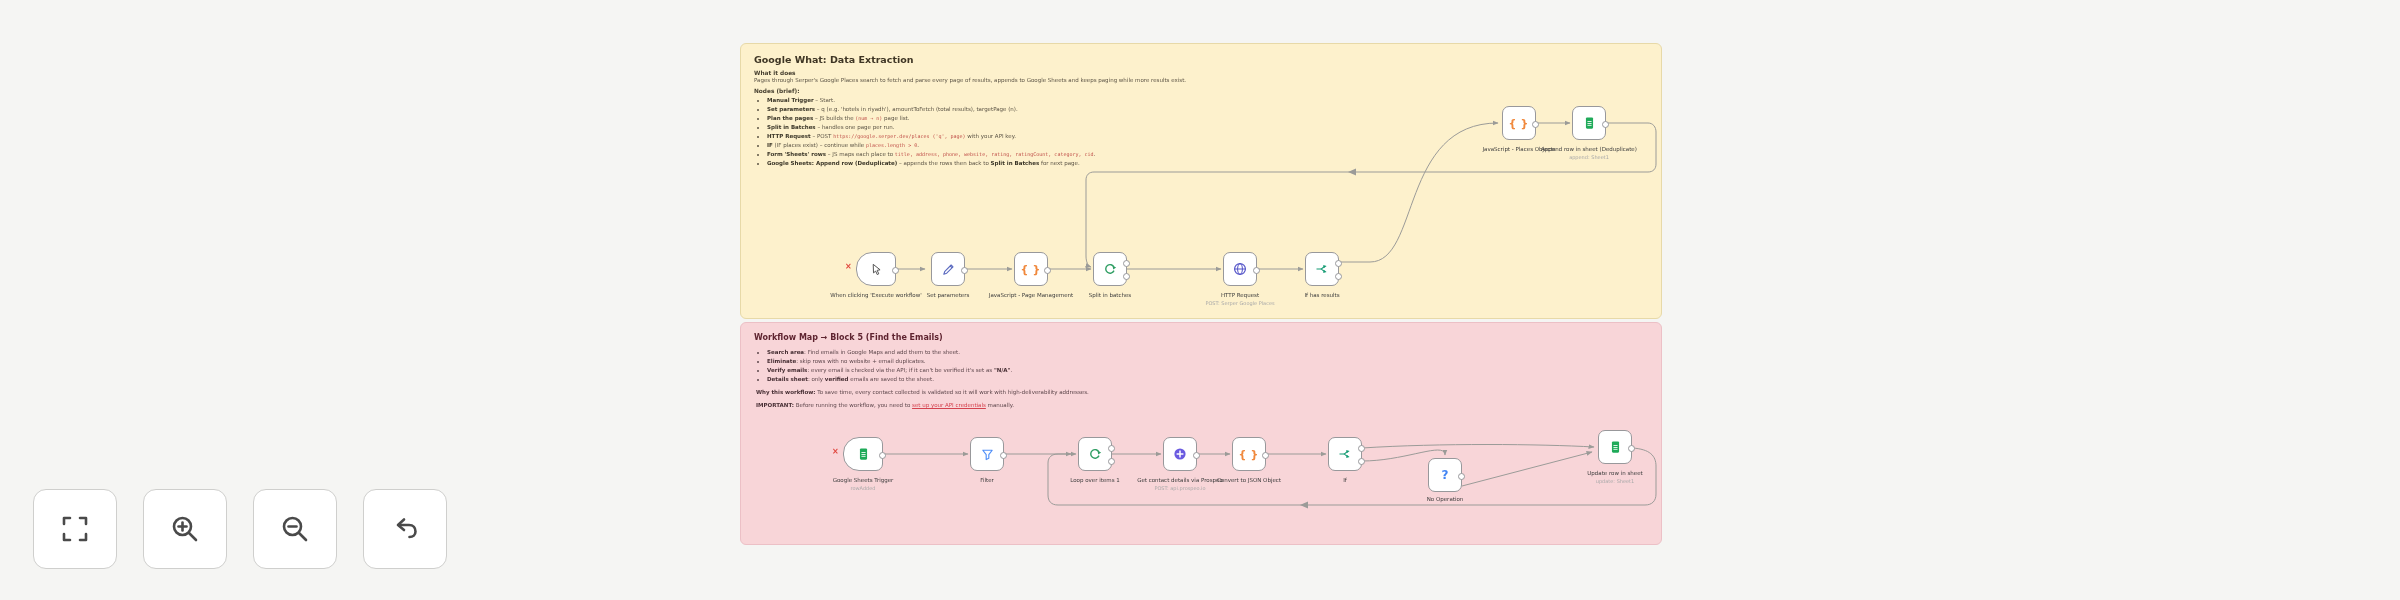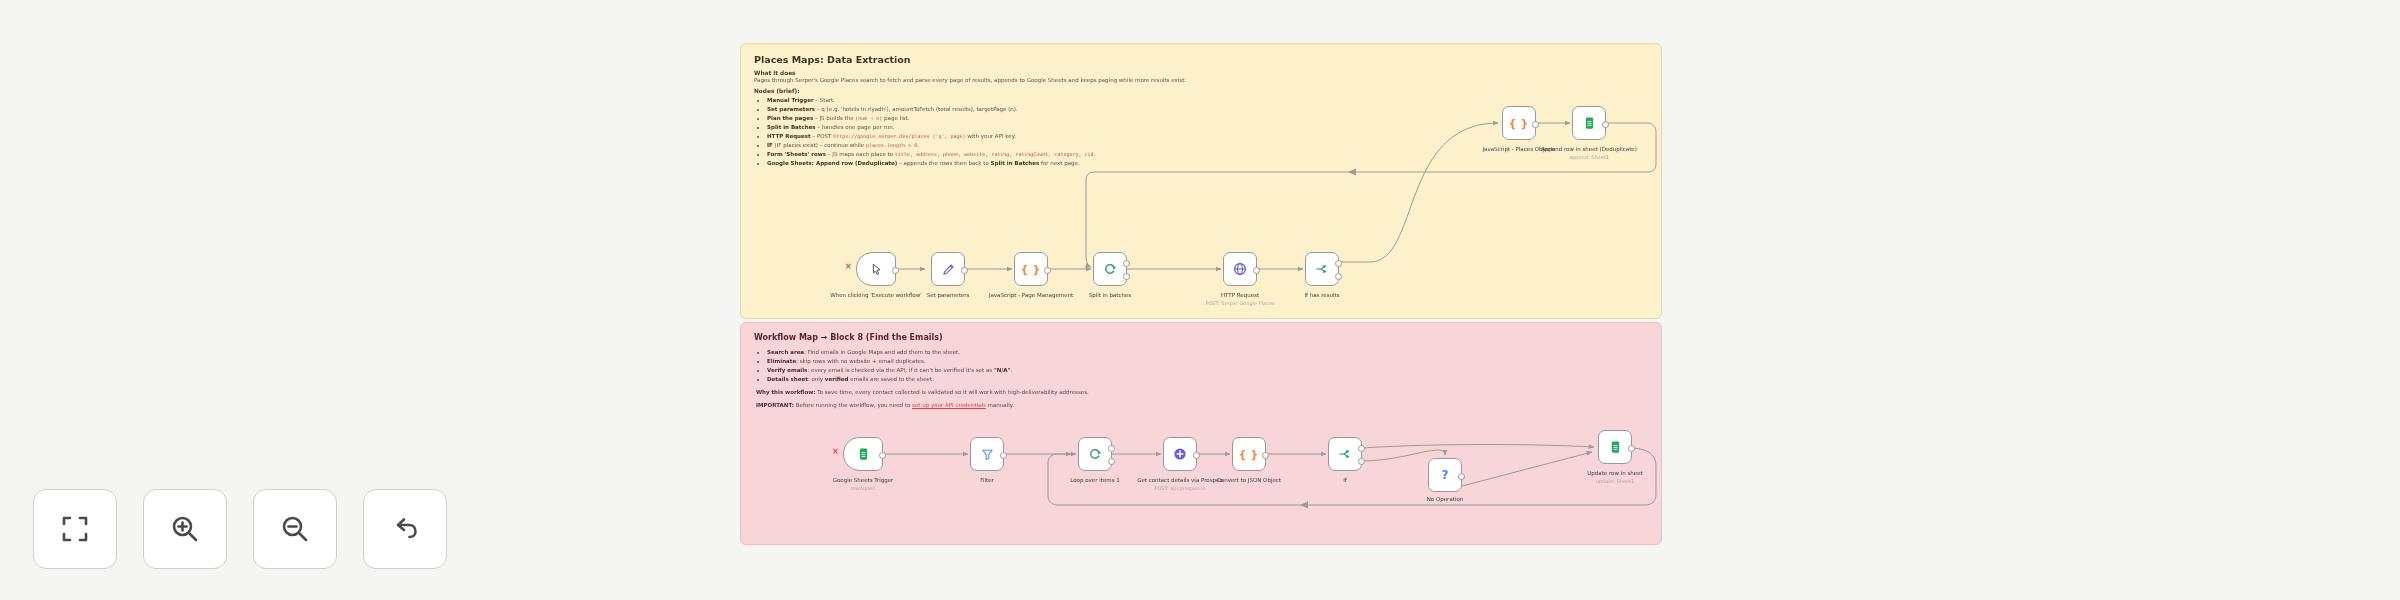--- a/index.html
+++ b/index.html
@@ -47,38 +47,38 @@
   #wires{position:absolute;left:0;top:0;z-index:2;pointer-events:none;}
   #wires path{stroke:#9b9b98;stroke-width:1;fill:none;}
   #wires polygon{fill:#9b9b98;}
 </style>
 </head>
 <body>
 
 <div id="app">
 
   <div class="note note-yellow">
-    <div class="n-title">Places Maps: Data Extraction</div>
+    <div class="n-title">Google What: Data Extraction</div>
     <div class="n-h">What it does</div>
     <p class="n-desc">Pages through Serper's Google Places search to fetch and parse every page of results, appends to Google Sheets and keeps paging while more results exist.</p>
     <div class="n-h">Nodes (brief):</div>
     <ul class="n-list">
       <li><b>Manual Trigger</b><span> – Start.</span><code></code><b></b><span></span></li>
       <li><b>Set parameters</b><span> – q (e.g. 'hotels in riyadh'), amountToFetch (total results), targetPage (n).</span><code></code><b></b><span></span></li>
       <li><b>Plan the pages</b><span> – JS builds the </span><code>(num → n)</code><b></b><span> page list.</span></li>
       <li><b>Split in Batches</b><span> – handles one page per run.</span><code></code><b></b><span></span></li>
       <li><b>HTTP Request</b><span> – POST </span><code>https://google.serper.dev/places ('q', page)</code><b></b><span> with your API key.</span></li>
       <li><b>IF</b><span> (IF places exist) – continue while </span><code>places.length &gt; 0</code><b></b><span>.</span></li>
       <li><b>Form 'Sheets' rows</b><span> – JS maps each place to </span><code>title, address, phone, website, rating, ratingCount, category, cid</code><b></b><span>.</span></li>
       <li><b>Google Sheets: Append row (Deduplicate)</b><span> – appends the rows then back to </span><code></code><b>Split in Batches</b><span> for next page.</span></li>
     </ul>
   </div>
 
   <div class="note note-pink">
-    <div class="n-title">Workflow Map → Block 8 (Find the Emails)</div>
+    <div class="n-title">Workflow Map → Block 5 (Find the Emails)</div>
     <ul class="n-list">
       <li><b>Search area</b><span>: Find emails in Google Maps and add them to the sheet.</span><b></b><span></span></li>
       <li><b>Eliminate</b><span>: skip rows with no website + email duplicates.</span><b></b><span></span></li>
       <li><b>Verify emails</b><span>: every email is checked via the API; if it can't be verified it's set as </span><b>"N/A"</b><span>.</span></li>
       <li><b>Details sheet</b><span>: only </span><b>verified</b><span> emails are saved to the sheet.</span></li>
     </ul>
     <p class="n-par"><b>Why this workflow:</b><span> To save time, every contact collected is validated so it will work with high-deliverability addresses.</span></p>
     <p class="n-par"><b>IMPORTANT:</b><span> Before running the workflow, you need to </span><span class="red-link">set up your API credentials</span><span> manually.</span></p>
   </div>
 

